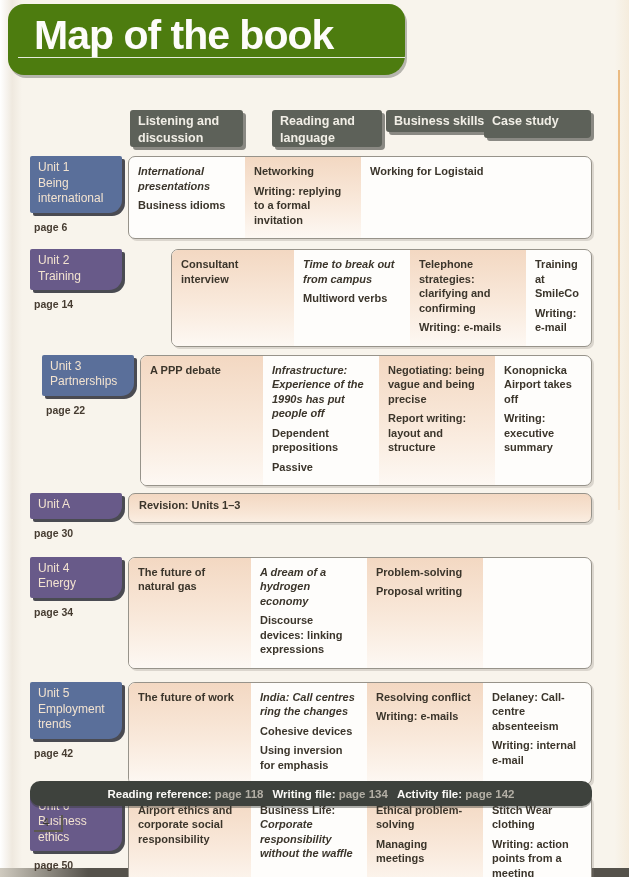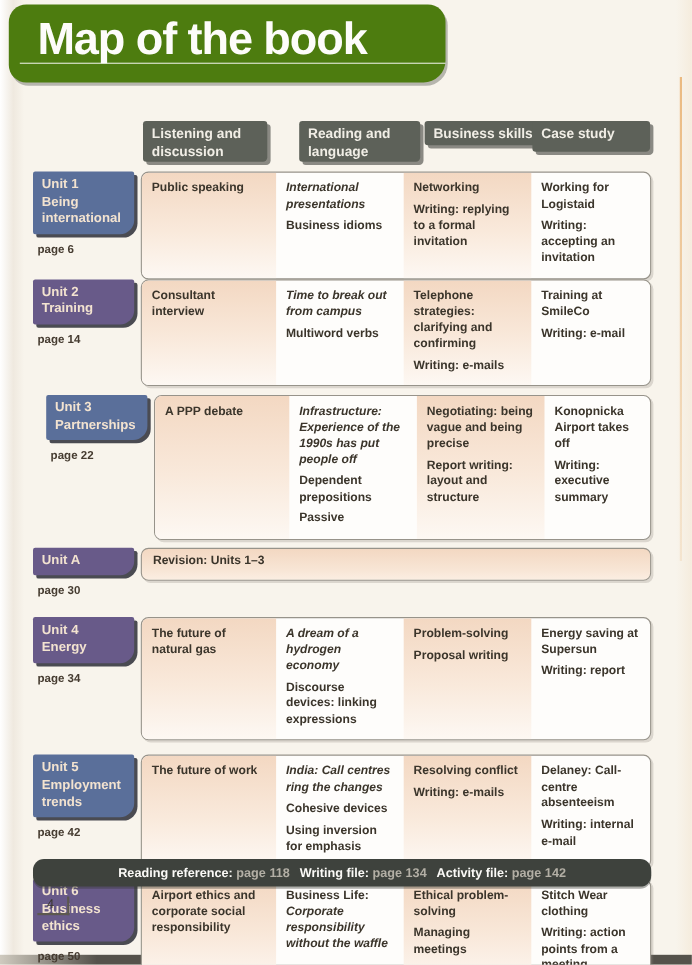--- a/index.html
+++ b/index.html
@@ -29,21 +29,21 @@
   
   .col-head{position:absolute;background:#5d6159;color:#f1eee6;
     font-size:12.5px;line-height:1.34;font-weight:600;
     padding:3px 1px 3px 8px;border-radius:3px 3px 4px 3px;
     box-shadow:3px 3px 0 rgba(47,50,45,.55);box-sizing:border-box;}
   
   .rows{position:absolute;left:30px;top:156px;width:562px;}
   .row{display:flex;align-items:flex-start;}
   .unit-col{width:98px;flex:0 0 98px;}
   .unit-box{width:92px;box-sizing:border-box;color:#f3e3d0;
-    font-size:12px;font-weight:bold;line-height:1.3;
+    font-size:12px;font-weight:normal;line-height:1.3;
     padding:4px 6px 6px 8px;border-radius:2px 2px 13px 2px;
     box-shadow:3px 3px 0 rgba(24,27,38,.78);}
   .unit-box.blue{background:#5a6f9a;}
   .unit-box.purple{background:#685a89;}
   .unit-box .u-id{display:block;}
   .unit-box .u-name{display:block;}
   .unit-page{margin:8px 0 0 4px;font-size:10.5px;font-weight:700;color:#46)3c31;color:#463c31;}
   .row-box{flex:1;box-sizing:border-box;border:1px solid #97938a;
     border-radius:7px;background:#fefdfb;display:flex;overflow:hidden;
     box-shadow:2px 2px 0 rgba(130,125,115,.25);}
@@ -92,38 +92,34 @@
 <div class="rows" id="rows">
     <div class="row" style="margin-top: 0px;">
       <div class="unit-col">
         <div class="unit-box blue">
           <span class="u-id">Unit 1</span>
           <span class="u-name">Being international</span>
         </div>
         <div class="unit-page">page 6</div>
       </div>
       <div class="row-box" style="min-height: 76px;">
-        <div class="cell c0 peach">
-          <p class="item"><span>Public speaking</span></p>
-        </div>
         <div class="cell c1">
           <p class="item"><span class="it">International presentations</span></p>
           <p class="item"><span>Business idioms</span></p>
         </div>
         <div class="cell c2 peach">
           <p class="item"><span>Networking</span></p>
           <p class="item"><span>Writing: replying to a formal invitation</span></p>
         </div>
         <div class="cell c3">
           <p class="item"><span>Working for Logistaid</span></p>
-          <p class="item"><span>Writing: accepting an invitation</span></p>
-        </div>
-      </div>
-    </div>
-    <div class="row" style="">
+        </div>
+      </div>
+    </div>
+    <div class="row" style="margin-top: 10px; gap: 43px;">
       <div class="unit-col">
         <div class="unit-box purple">
           <span class="u-id">Unit 2</span>
           <span class="u-name">Training</span>
         </div>
         <div class="unit-page">page 14</div>
       </div>
       <div class="row-box" style="min-height: 76px;">
         <div class="cell c0 peach">
           <p class="item"><span>Consultant interview</span></p>
@@ -192,24 +188,20 @@
         <div class="cell c0 peach">
           <p class="item"><span>The future of natural gas</span></p>
         </div>
         <div class="cell c1">
           <p class="item"><span class="it">A dream of a hydrogen economy</span></p>
           <p class="item"><span>Discourse devices: linking expressions</span></p>
         </div>
         <div class="cell c2 peach">
           <p class="item"><span>Problem-solving</span></p>
           <p class="item"><span>Proposal writing</span></p>
-        </div>
-        <div class="cell c3">
-          <p class="item"><span>Energy saving at Supersun</span></p>
-          <p class="item"><span>Writing: report</span></p>
         </div>
       </div>
     </div>
     <div class="row" style="margin-top: 13px;">
       <div class="unit-col">
         <div class="unit-box blue">
           <span class="u-id">Unit 5</span>
           <span class="u-name">Employment trends</span>
         </div>
         <div class="unit-page">page 42</div>

